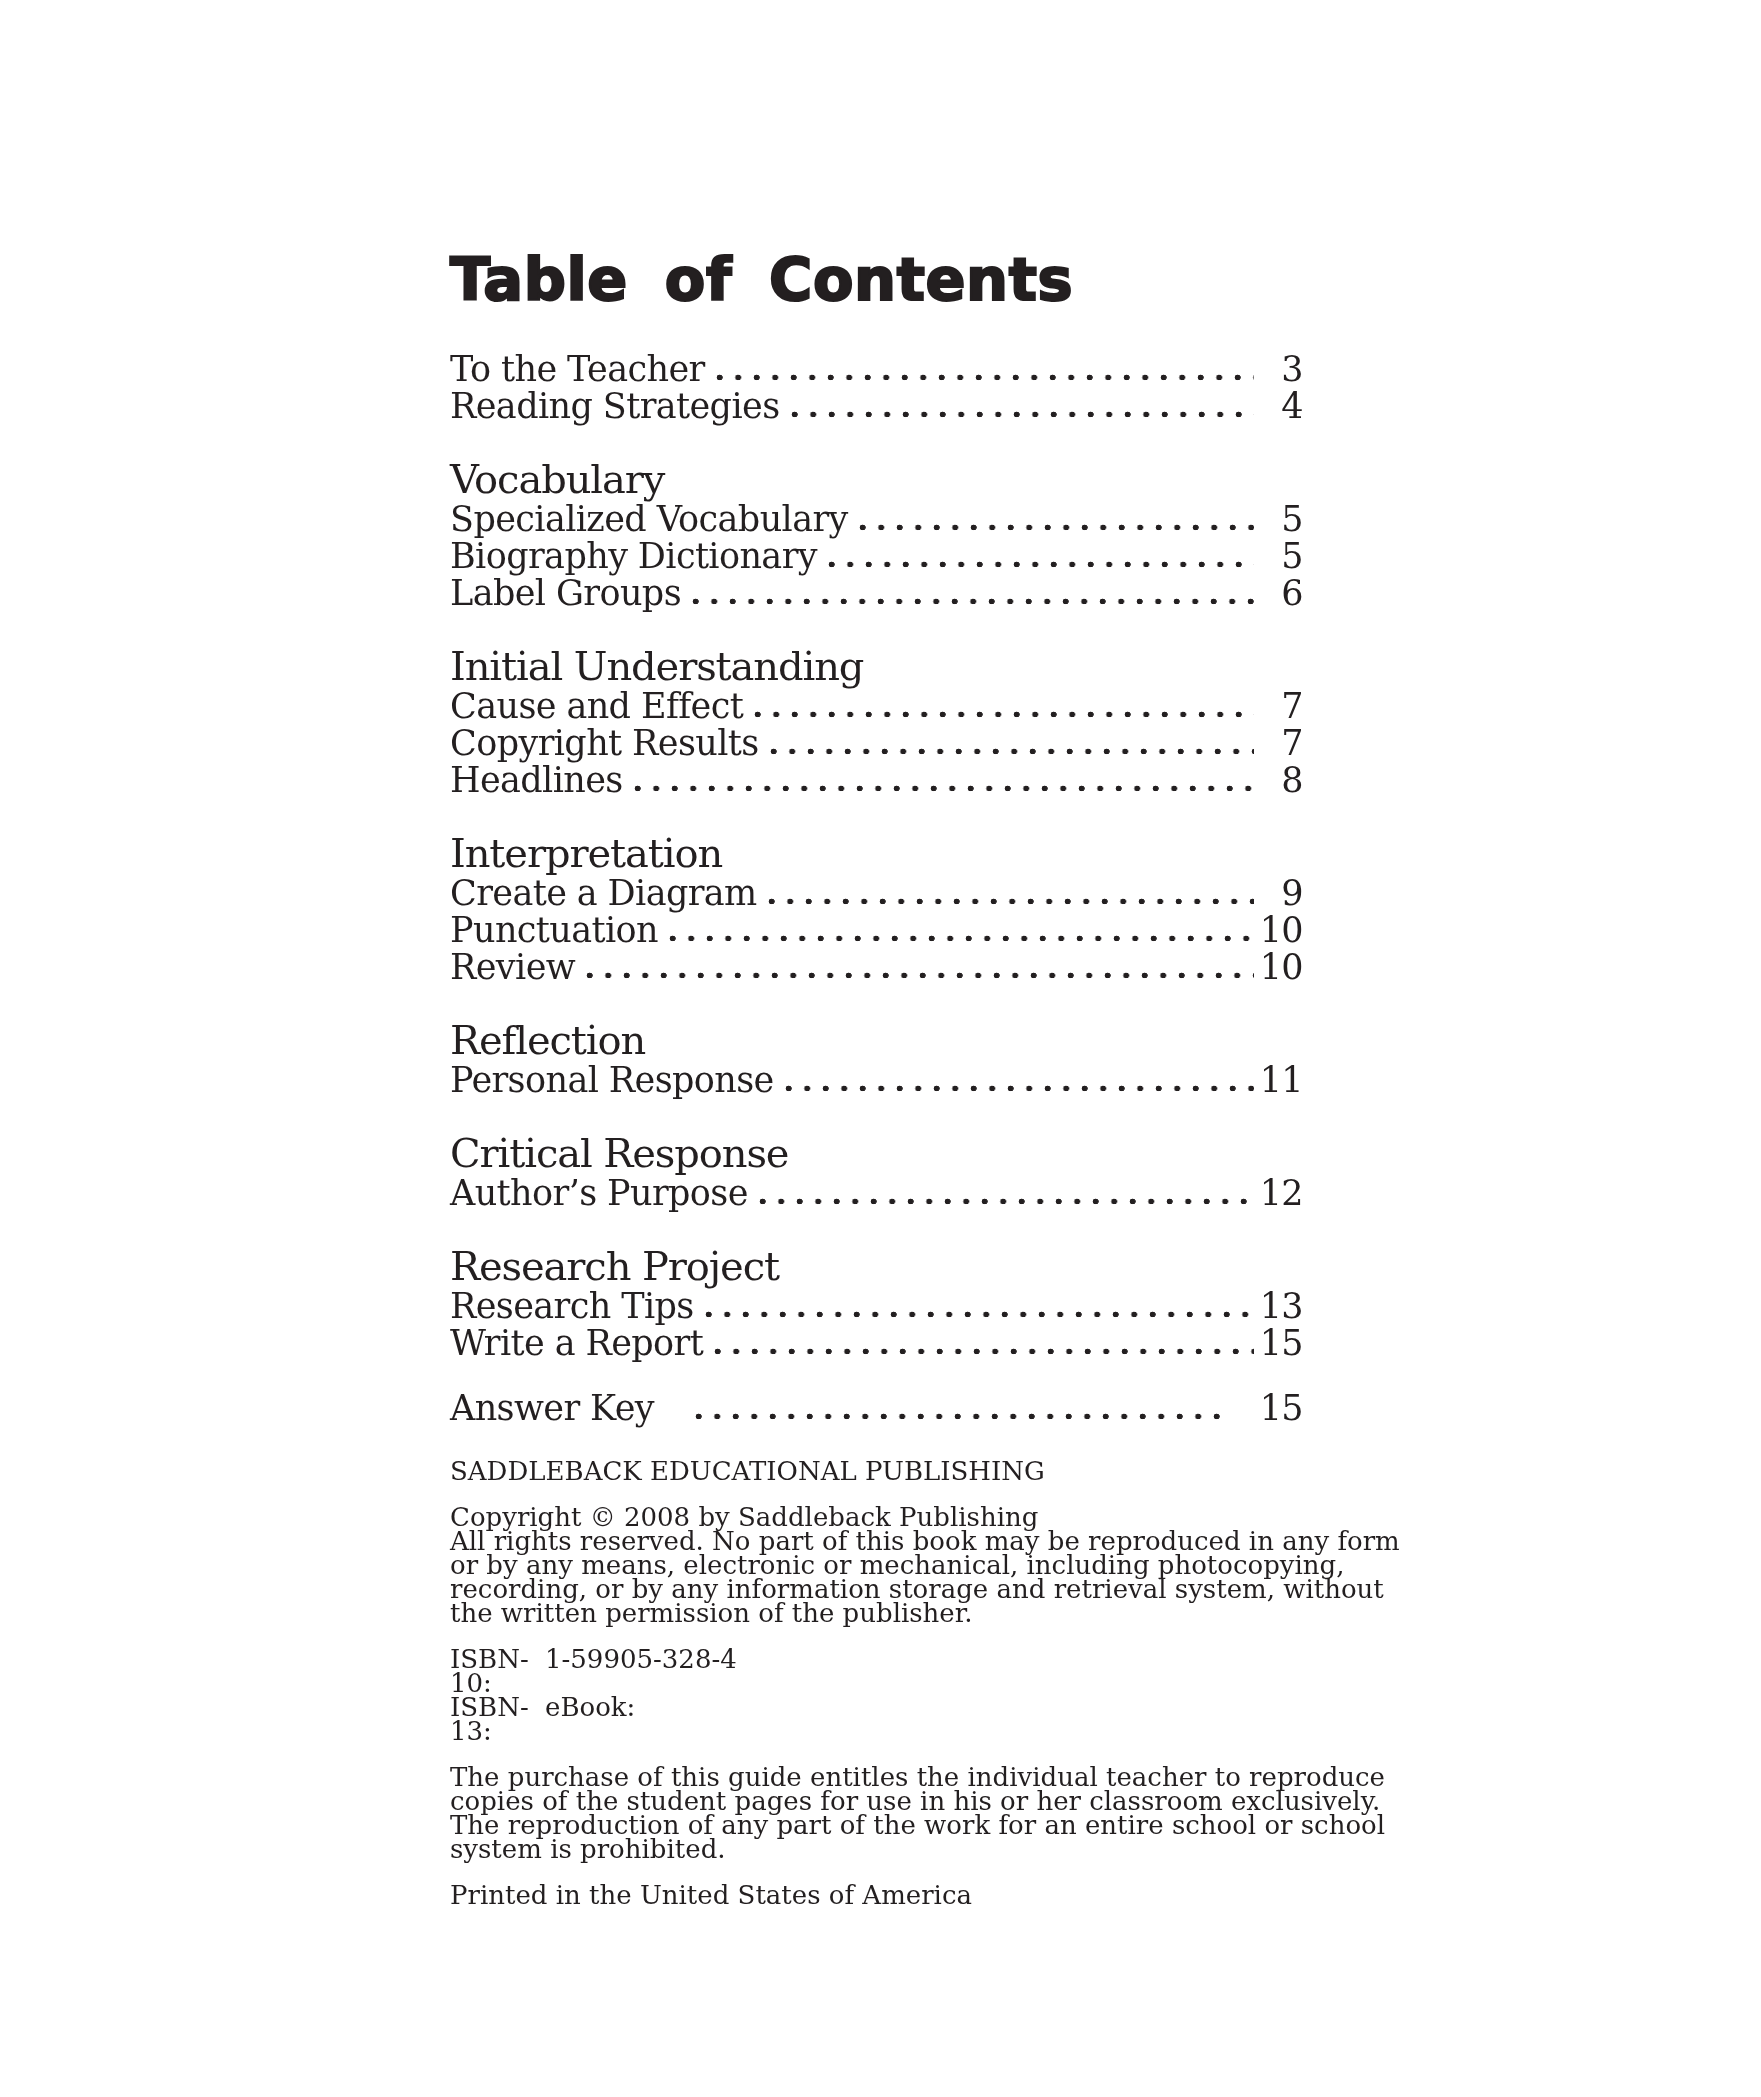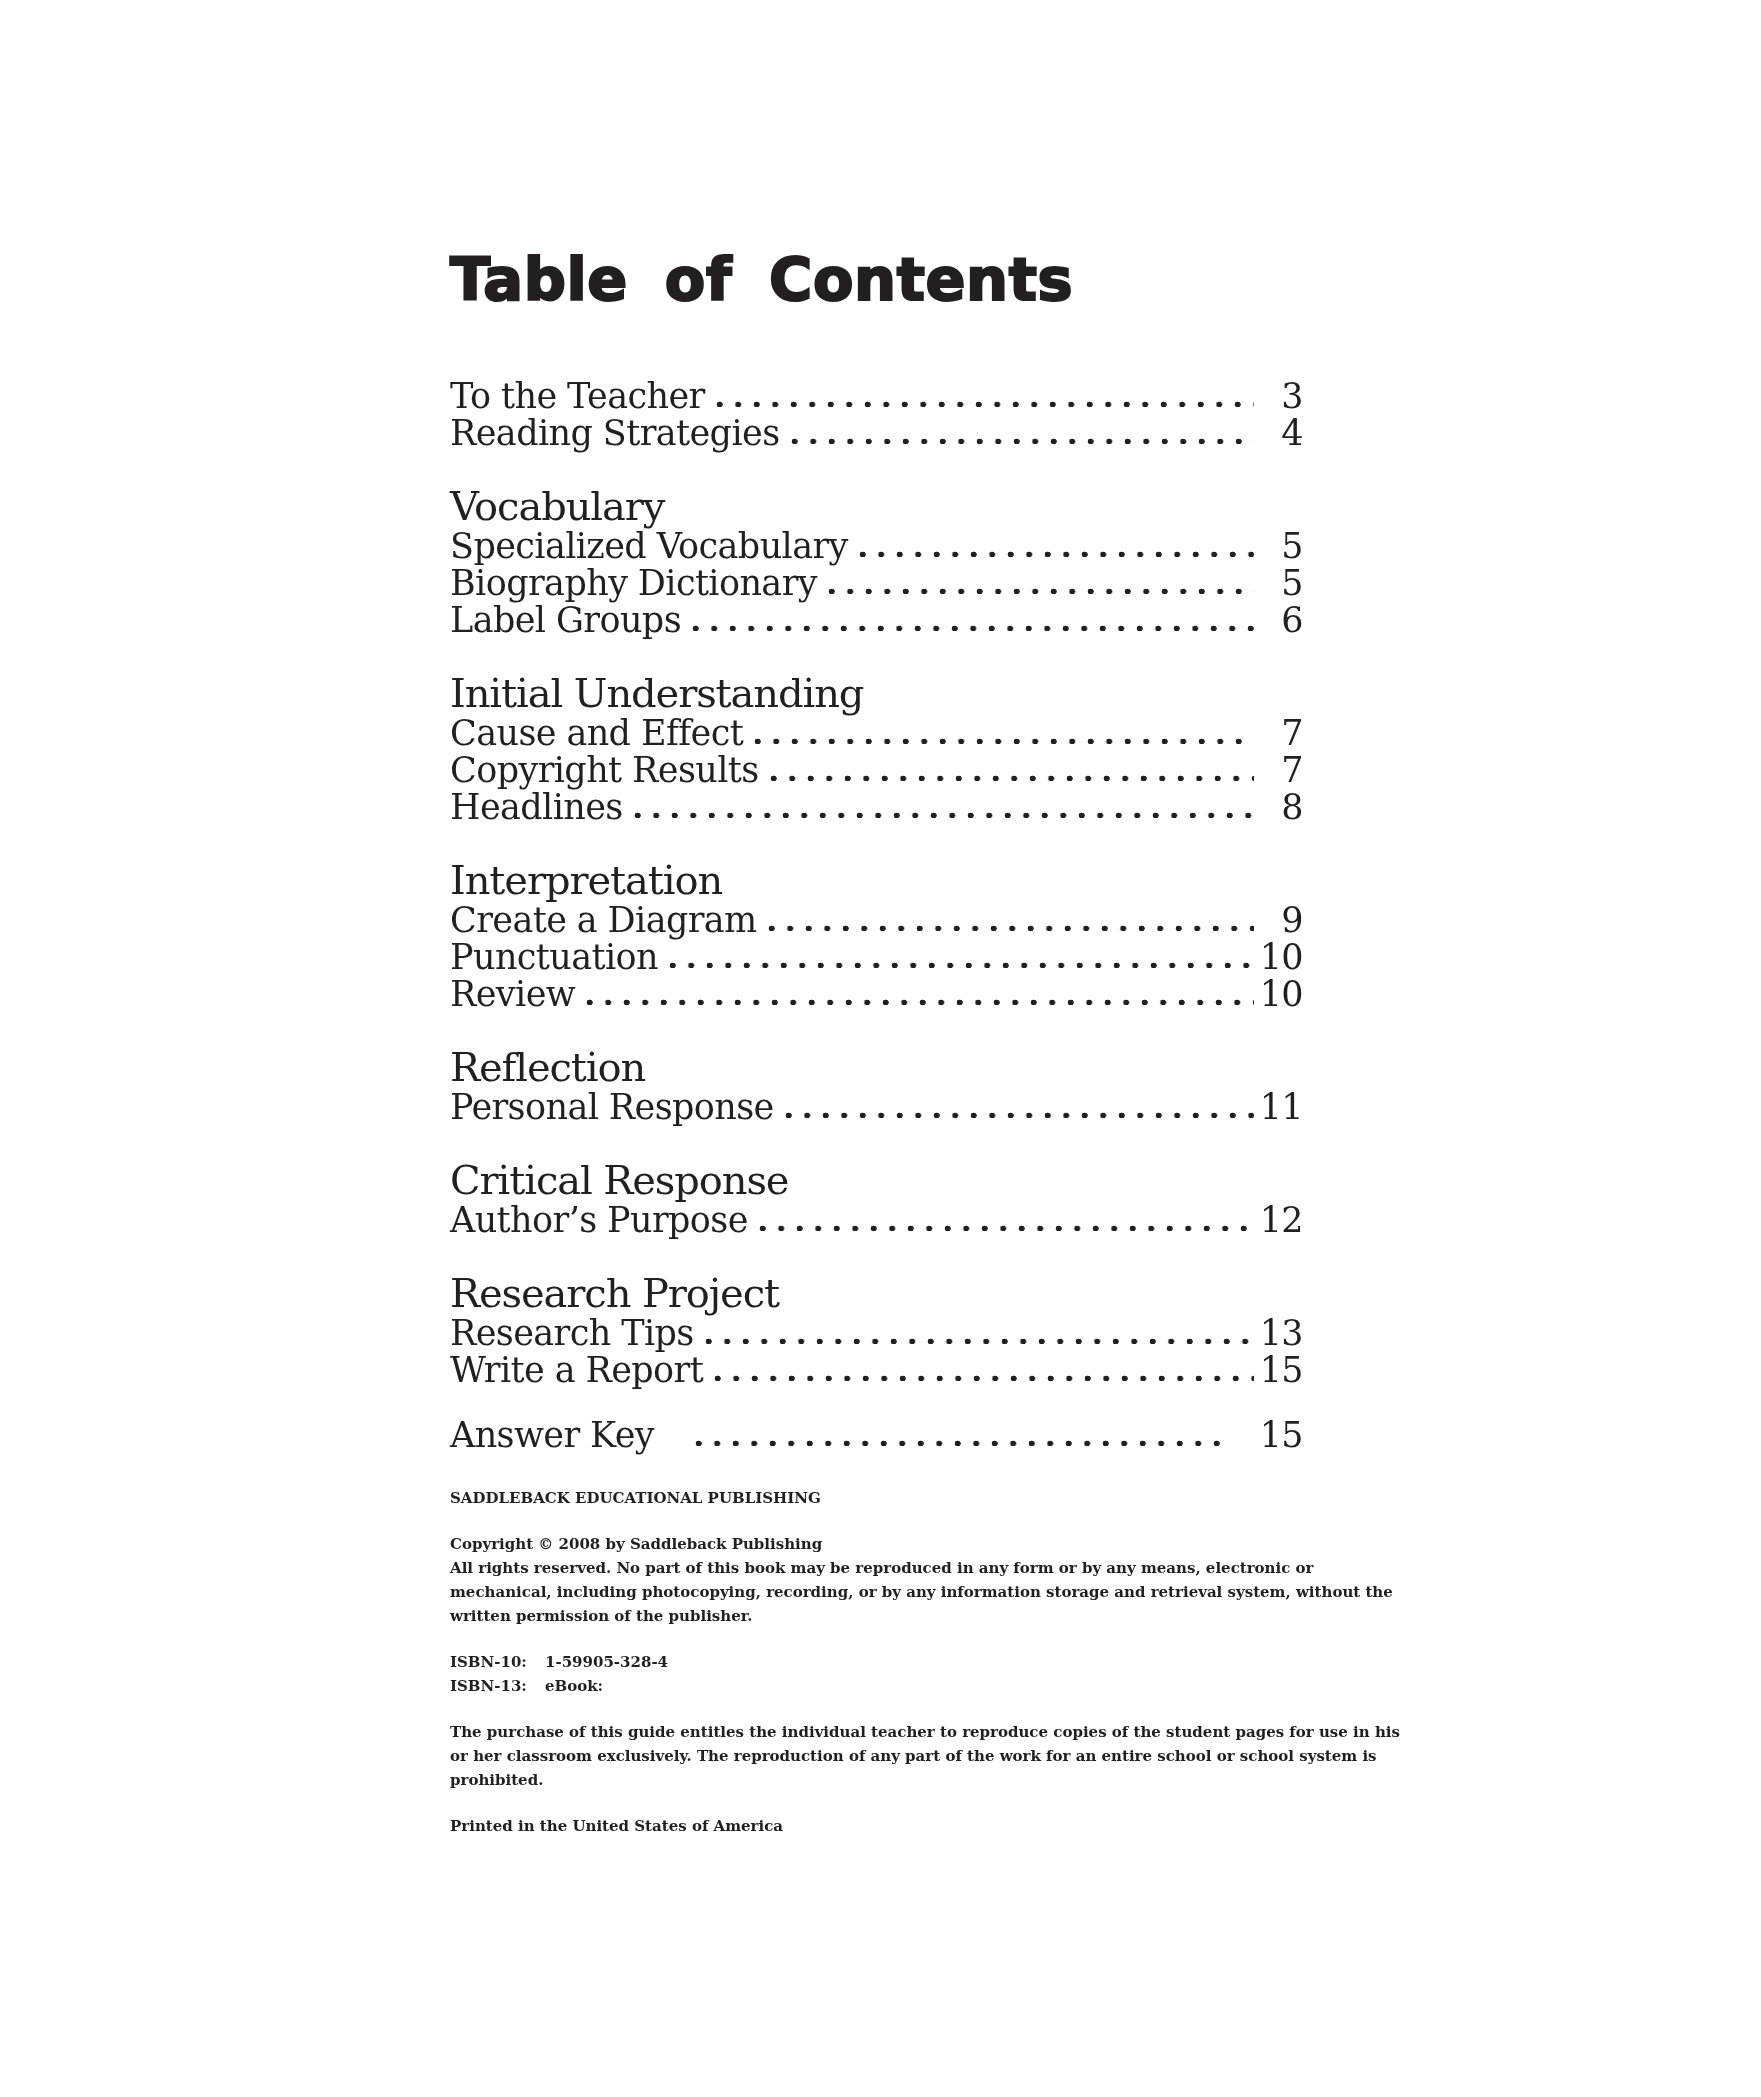--- a/index.html
+++ b/index.html
@@ -17,21 +17,21 @@
     width:853px;
   }
   .title{
     font-family:"DejaVu Sans", sans-serif;
     font-weight:bold;
     font-size:59px;
     line-height:69px;
     letter-spacing:0.6px;
     word-spacing:15.7px;
     -webkit-text-stroke:2.2px #231f20;
-    margin:0 0 64px 0;
+    margin:0 0 37px 0;
   }
   .entry{
     display:flex;
     align-items:baseline;
     font-size:35px;
     line-height:37px;
     letter-spacing:-0.6px;
   }
   .entry .lbl{white-space:nowrap;}
   .leader{
@@ -49,23 +49,22 @@
     font-size:40px;
     line-height:44px;
     font-weight:normal;
     letter-spacing:-1.1px;
     margin:0;
   }
   .back-entry{margin-top:28px;gap:30px;}
   .colophon{
     margin-top:32px;
     width:951px;
-    font-size:15px;
+    font-size:26px;
     line-height:24px;
-    font-weight:bold;
   }
   .colophon .block{margin-bottom:22px;}
   .colophon .line{white-space:nowrap;}
   .website{margin-left:32px;}
   .isbn-grid{display:grid;grid-template-columns:95px auto;}
   .printed{margin-bottom:0;margin-top:10px;}
 </style>
 </head>
 <body>
 

